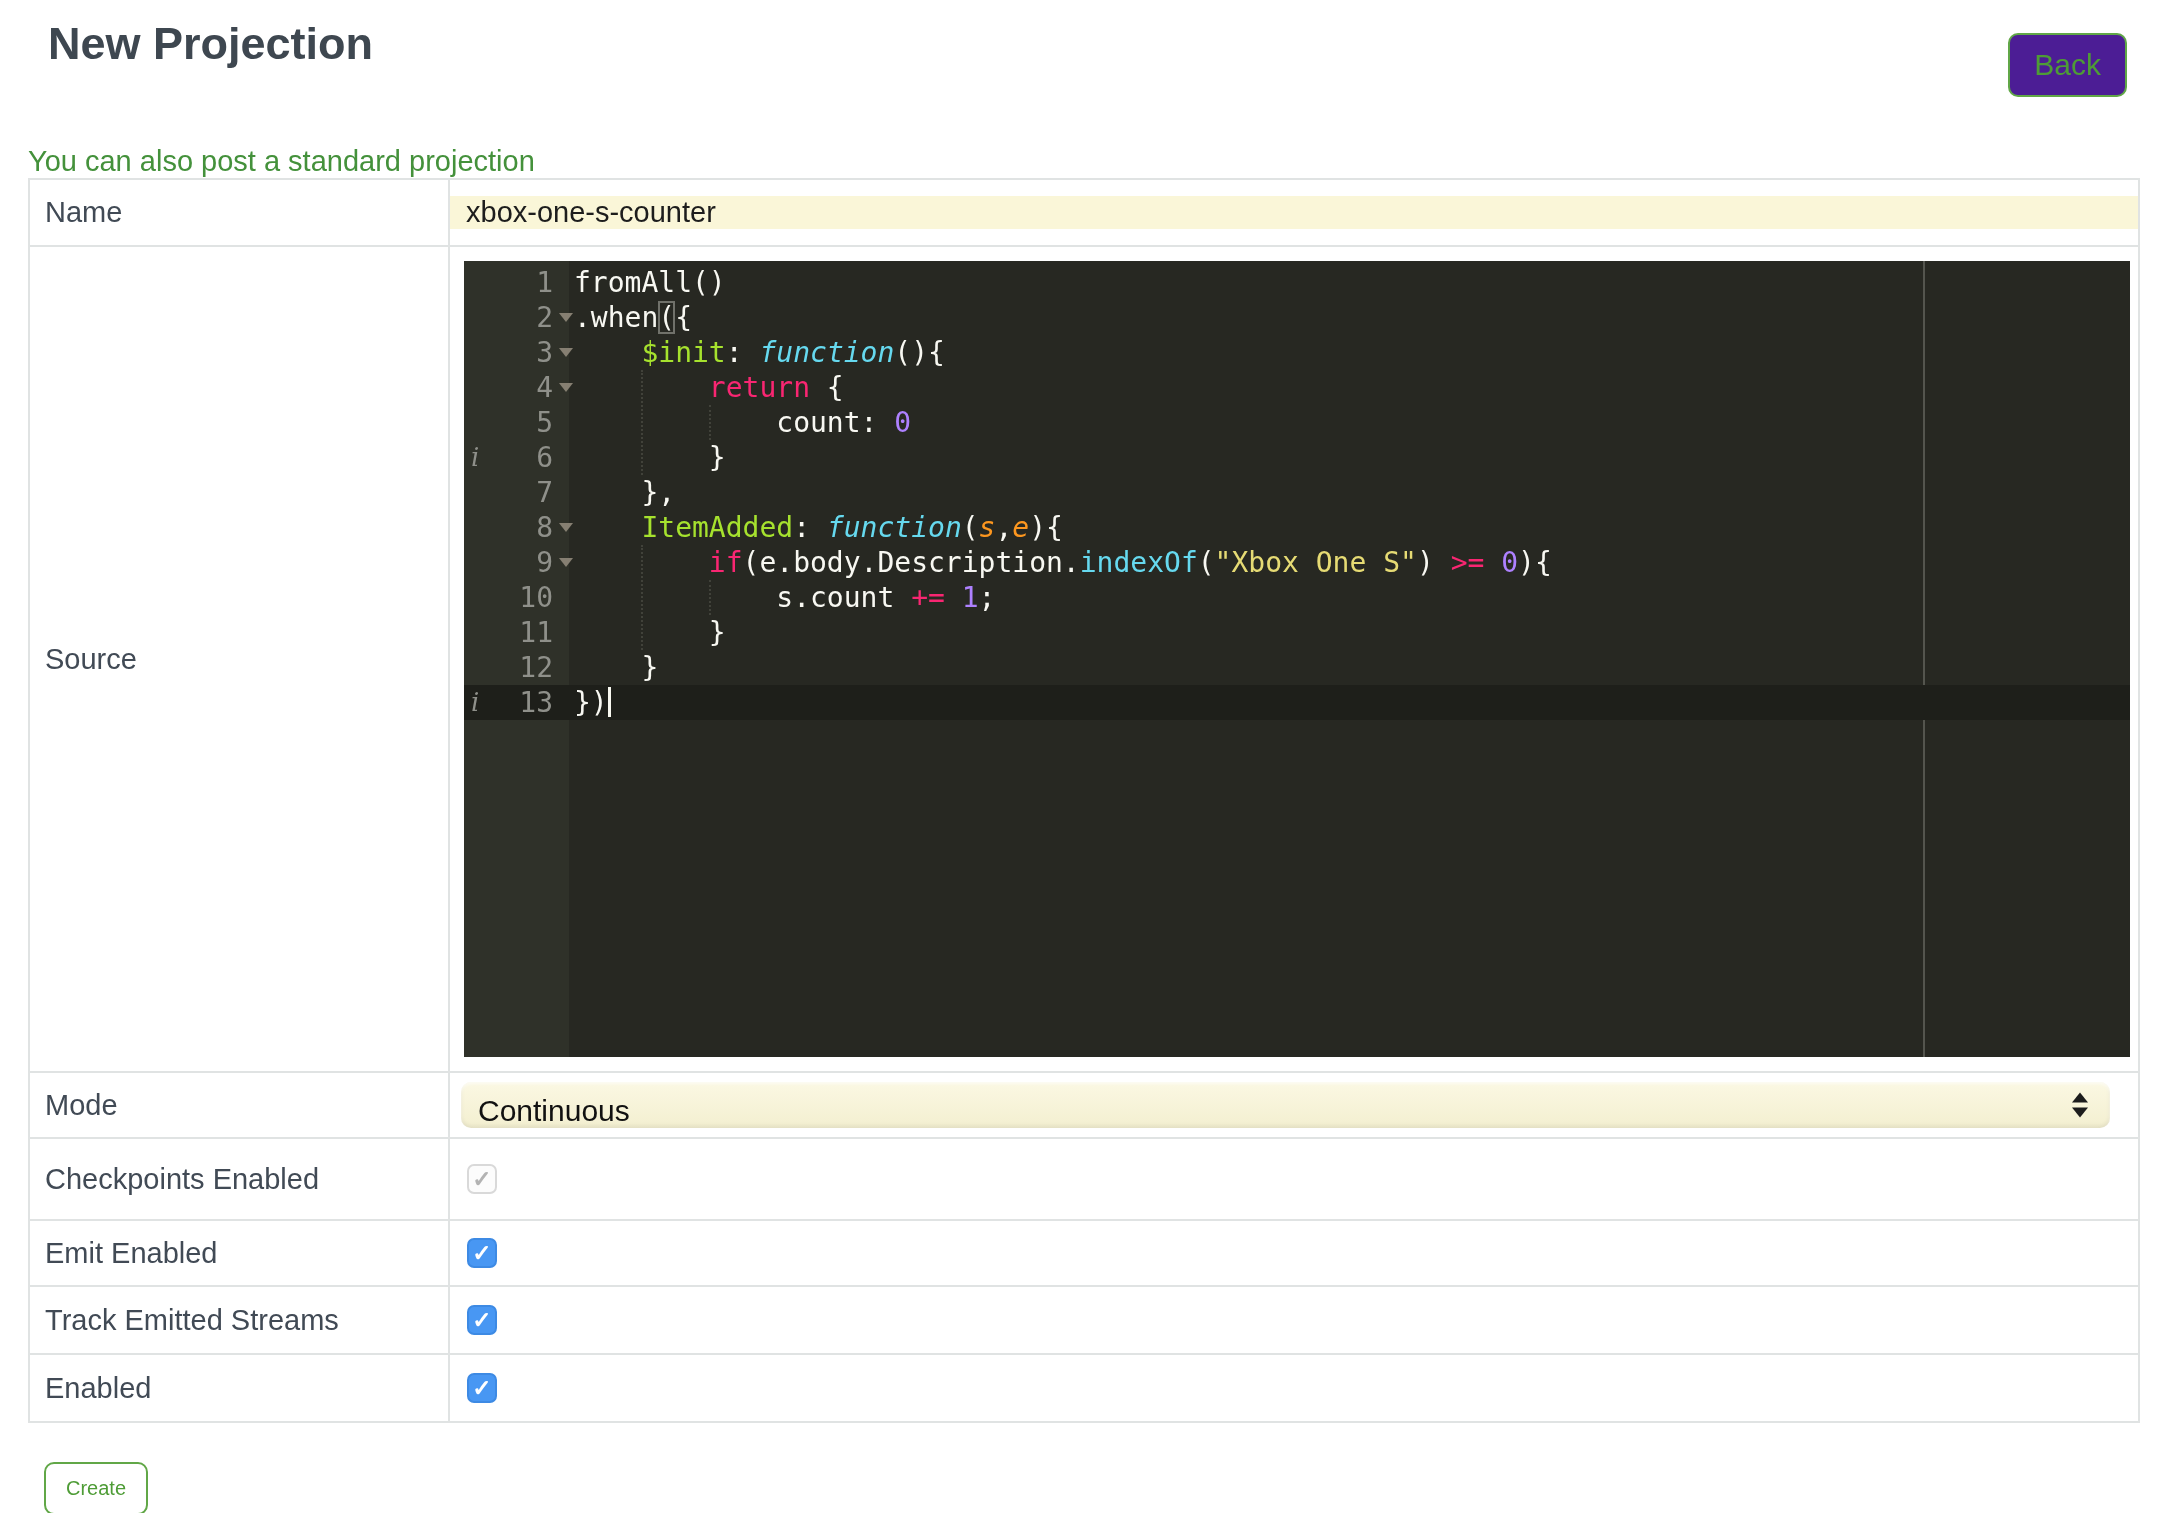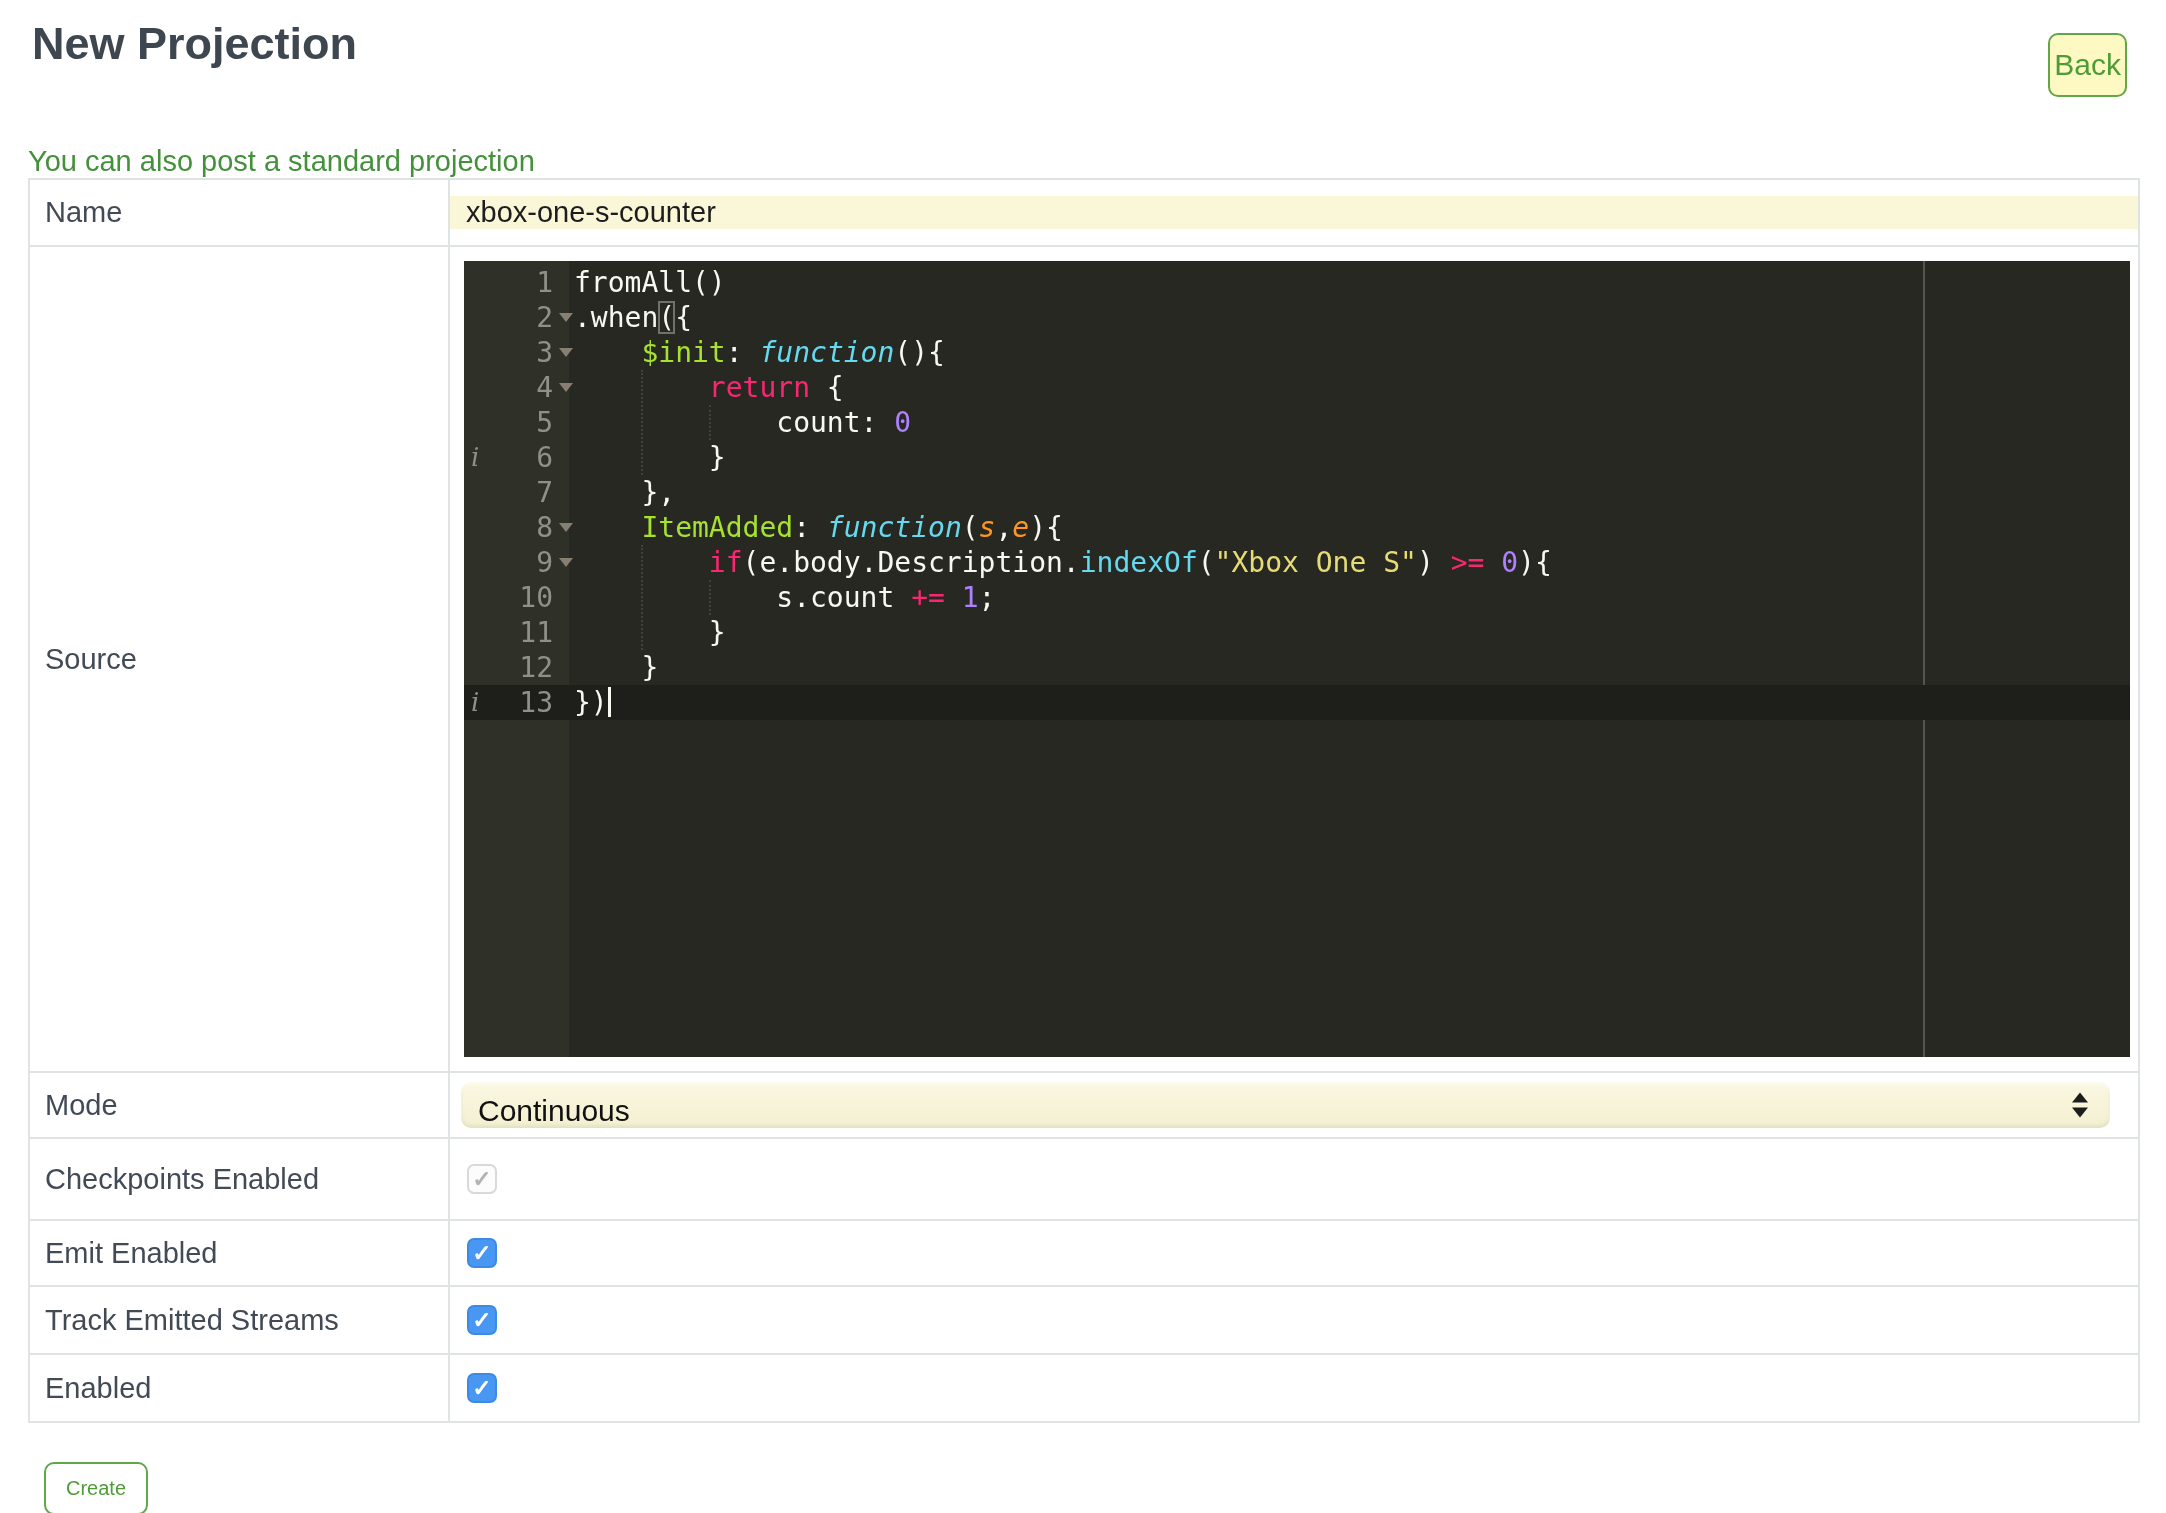--- a/index.html
+++ b/index.html
@@ -1,26 +1,26 @@
 <!DOCTYPE html>
 <html><head>
 <meta charset="utf-8">
 <style>
   * { box-sizing: border-box; margin: 0; padding: 0; }
   html, body { width: 2166px; height: 1513px; background: #ffffff; overflow: hidden;
                font-family: "Liberation Sans", sans-serif; }
 
   
   .header { position: relative; height: 90px; }
-  .page-title { margin: 18px 0 0 32px; font-size: 45px; font-weight: 700; color: #3E4750;
+  .page-title { margin: 18px 0 0 48px; font-size: 45px; font-weight: 700; color: #3E4750;
                 letter-spacing: 0px; }
-  .btn-green { position: absolute; top: 15px; right: 39px; background: #fef9c3;
+  .btn-green { position: absolute; top: 15px; right: 39px; background: #4c1d95;
                border: 2px solid #61A747; border-radius: 10px; color: #4E9C36;
                font-size: 30px; font-family: "Liberation Sans", sans-serif;
-               padding: 13px 4px; cursor: pointer; }
+               padding: 13px 24px; cursor: pointer; }
 
   .std-link { display: inline-block; margin: 37px 16px 0 28px; font-size: 29px; line-height: 33px;
               color: #44913B; text-decoration: none; cursor: pointer; }
 
   
   table.form { border-collapse: collapse; table-layout: fixed;
                margin-left: 28px; width: 2112px; }
   table.form td { border: 2px solid #E0E3E3; vertical-align: middle; }
   td.label-cell { width: 420px; padding-left: 15px; font-size: 29px; color: #414A55; }
   td.value-cell { padding: 0; position: relative; }

